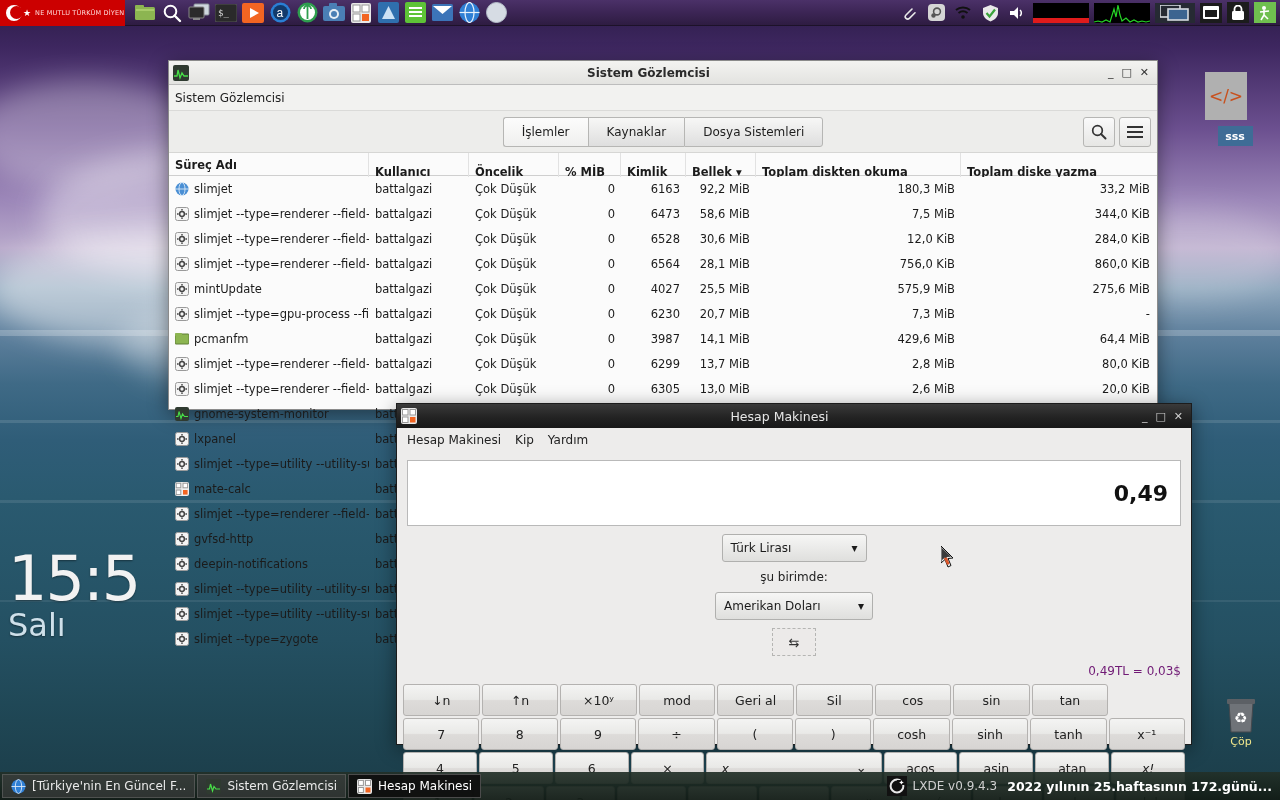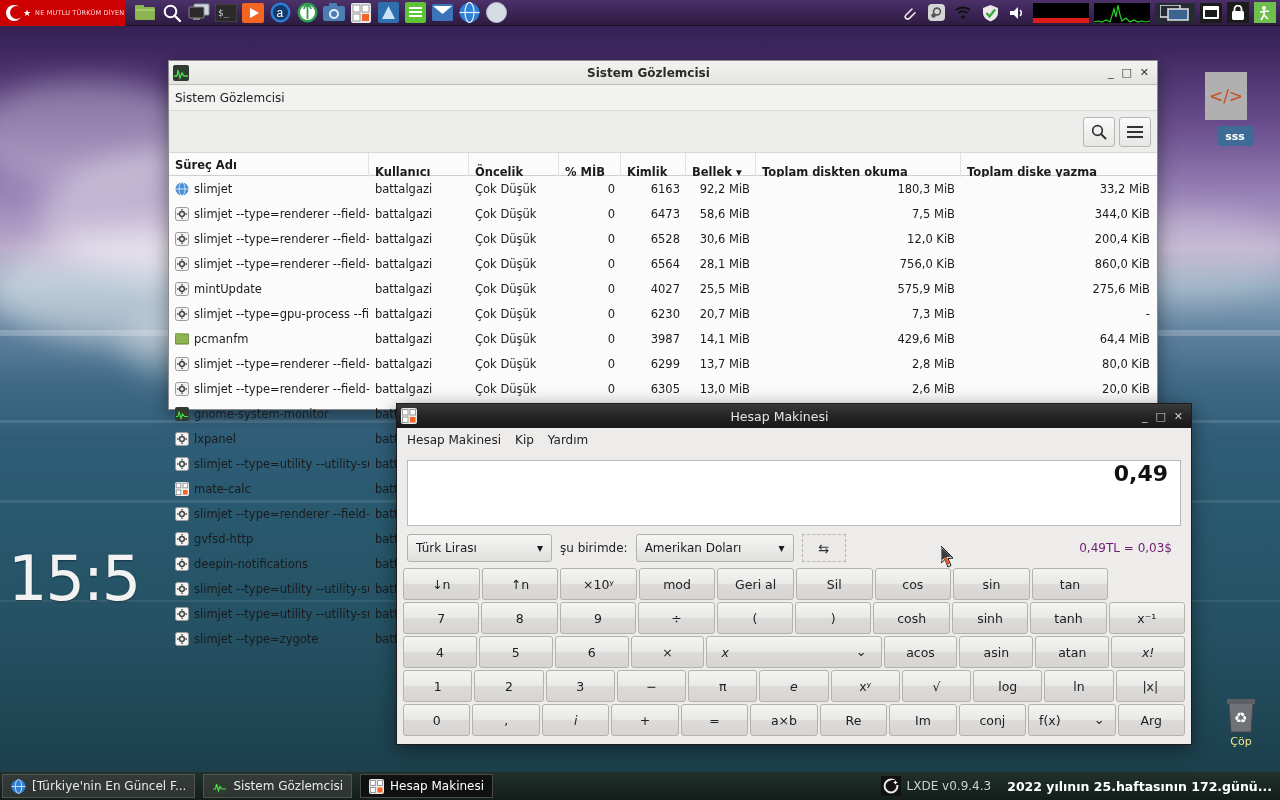--- a/index.html
+++ b/index.html
@@ -100,24 +100,24 @@
   .c-read { width:205px; text-align:right; }
   .c-write{ width:195px; text-align:right; }
   .pic { width:14px;height:14px;flex:none; display:inline-flex; align-items:center; justify-content:center; }
 
   
   #calc { left:396px; top:403px; width:796px; height:342px; border:1px solid #1c1c1c; background:#edeceb;}
   #calc .titlebar .ttl { font-size:12.5px; }
   .calc-menubar { height:24px; display:flex; align-items:center; gap:14px; padding:0 10px; font-size:12px; color:#222; background:#edeceb; }
   .calc-display {
     margin:8px 10px 0 10px; height:66px; background:#fff; border:1px solid #b9b9b9;
-    display:flex; justify-content:flex-end; padding-right:12px;
+    display:flex; align-items:center; justify-content:flex-end; padding-right:12px;
     font-size:22px; font-weight:bold; color:#111;
   }
-  .conv-row { display:flex; align-items:center; gap:8px; padding:8px 19px 6px 10px; font-size:12px; color:#222; }
+  .conv-row { display:flex; align-items:center; gap:8px; padding:8px 10px 6px 10px; font-size:12px; color:#222;flex-direction:column; }
   .combo {
     height:28px; min-width:140px; background:linear-gradient(180deg,#f6f6f5,#dfdfdd); border:1px solid #b0b0ae;
     border-radius:3px; display:flex; align-items:center; justify-content:space-between; padding:0 8px; font-size:12px; color:#1b1b1b;
   }
   .swap-btn { width:44px;height:28px;border:1px dashed #b5b5b3; background:#eceae9; display:flex;align-items:center;justify-content:center; font-size:13px;color:#333;}
   .conv-result { margin-left:auto; font-size:12px; color:#701a75; }
   .keypad { padding:0 6px 6px 6px; display:flex; flex-direction:column; gap:2px; }
   .krow { display:flex; gap:2px; height:32px; }
   .key {
     flex:1 1 0; background:linear-gradient(180deg,#f4f4f3 0%,#e9e9e7 48%,#dddbd9 52%, #d7d5d3 100%);
@@ -127,21 +127,21 @@
   .key.blank { background:transparent; border:none; }
   .key.wide2 { flex:2.02 1 0; justify-content:space-between; padding:0 14px; }
   .key.fx { justify-content:space-between; padding:0 10px; }
   .key .it { font-style:italic; }
   .cursor { position:absolute; left:941px; top:546px; z-index:80; }
 
   
   #taskbar {
     position:absolute; bottom:0; left:0; width:1280px; height:28px; z-index:60;
     background: linear-gradient(180deg, rgba(34,48,40,.92), rgba(18,28,22,.95));
-    display:flex; align-items:center; gap:8px; padding:0 2px;
+    display:flex; align-items:center; gap:2px; padding:0 2px;
   }
   .task {
     height:24px; display:flex; align-items:center; gap:6px; padding:0 8px;
     color:#e9e9e9; font-size:12px; background:rgba(70,70,70,.55); border:1px solid rgba(120,120,120,.45);
     max-width:200px; white-space:nowrap; overflow:hidden;
   }
   .task.active { background:rgba(14,14,14,.9); border-color:rgba(90,90,90,.8); color:#fff; }
   .tb-spacer { flex:1; }
   .lxde-ver { display:flex; align-items:center; gap:6px; color:#cfcfcf; font-size:12px; padding-right:8px; }
   .clock-text { color:#ffffff; font-size:12.5px; font-weight:bold; padding-right:6px; white-space:nowrap;}
@@ -351,20 +351,21 @@
         <polygon points="5,6 29,6 27,35 7,35" fill="#6f7378" stroke="#44484d"></polygon>
         <rect x="3" y="2" width="28" height="5" rx="1" fill="#5c6065"></rect>
         <text x="10" y="26" font-size="15" fill="#fff">♻</text>
       </svg>
   </div>
   <div style="margin-top:1px;">Çöp</div>
 </div>
 
 <div id="conky">
   <div class="clock">15:5</div>
+  <div class="day">Salı</div>
 </div>
 
 <div class="window" id="sysmon">
   <div class="titlebar">
     <span style="width:16px;height:16px;display:inline-flex;">
       <svg width="16" height="16">
           <rect width="16" height="16" rx="2" fill="#2f3a30"></rect>
           <polyline points="1,11 4,11 5,5 7,13 9,8 11,11 15,11" fill="none" stroke="#48e048" stroke-width="1.3"></polyline>
         </svg>
     </span>
@@ -374,20 +375,25 @@
       <span>□</span>
       <span>✕</span>
     </span>
   </div>
 
   <div class="sm-menubar">
     <span>Sistem Gözlemcisi</span>
   </div>
 
   <div class="sm-toolbar">
+    <div class="tabs">
+      <div class="tab active">İşlemler</div>
+      <div class="tab">Kaynaklar</div>
+      <div class="tab">Dosya Sistemleri</div>
+    </div>
     <div class="tb-right">
       <div class="tb-btn">
         <svg width="16" height="16">
             <circle cx="6.5" cy="6.5" r="4.8" fill="none" stroke="#333" stroke-width="1.7"></circle>
             <line x1="10" y1="10" x2="14.5" y2="14.5" stroke="#333" stroke-width="2" stroke-linecap="round"></line>
           </svg>
       </div>
       <div class="tb-btn">
         <svg width="16" height="14">
             <rect y="1" width="16" height="2" fill="#333"></rect>
@@ -468,21 +474,21 @@
             </svg>
           </span>
           <span>slimjet --type=renderer --field-</span>
         </div>
         <div class="c-user">battalgazi</div>
         <div class="c-prio">Çok Düşük</div>
         <div class="c-cpu">0</div>
         <div class="c-pid">6528</div>
         <div class="c-mem">30,6 MiB</div>
         <div class="c-read">12,0 KiB</div>
-        <div class="c-write">200,4 KiB</div>
+        <div class="c-write">284,0 KiB</div>
       </div>
       <div class="prow">
         <div class="c-name">
           <span class="pic">
             <svg width="14" height="14">
               <rect x="0.5" y="0.5" width="13" height="13" rx="2" fill="#f4f4f4" stroke="#9a9a9a"></rect>
               <circle cx="7" cy="7" r="2.4" fill="none" stroke="#444" stroke-width="1.5"></circle>
               <g stroke="#444" stroke-width="1.4">
                 <line x1="7" y1="2" x2="7" y2="3.6"></line>
                 <line x1="7" y1="10.4" x2="7" y2="12"></line>

